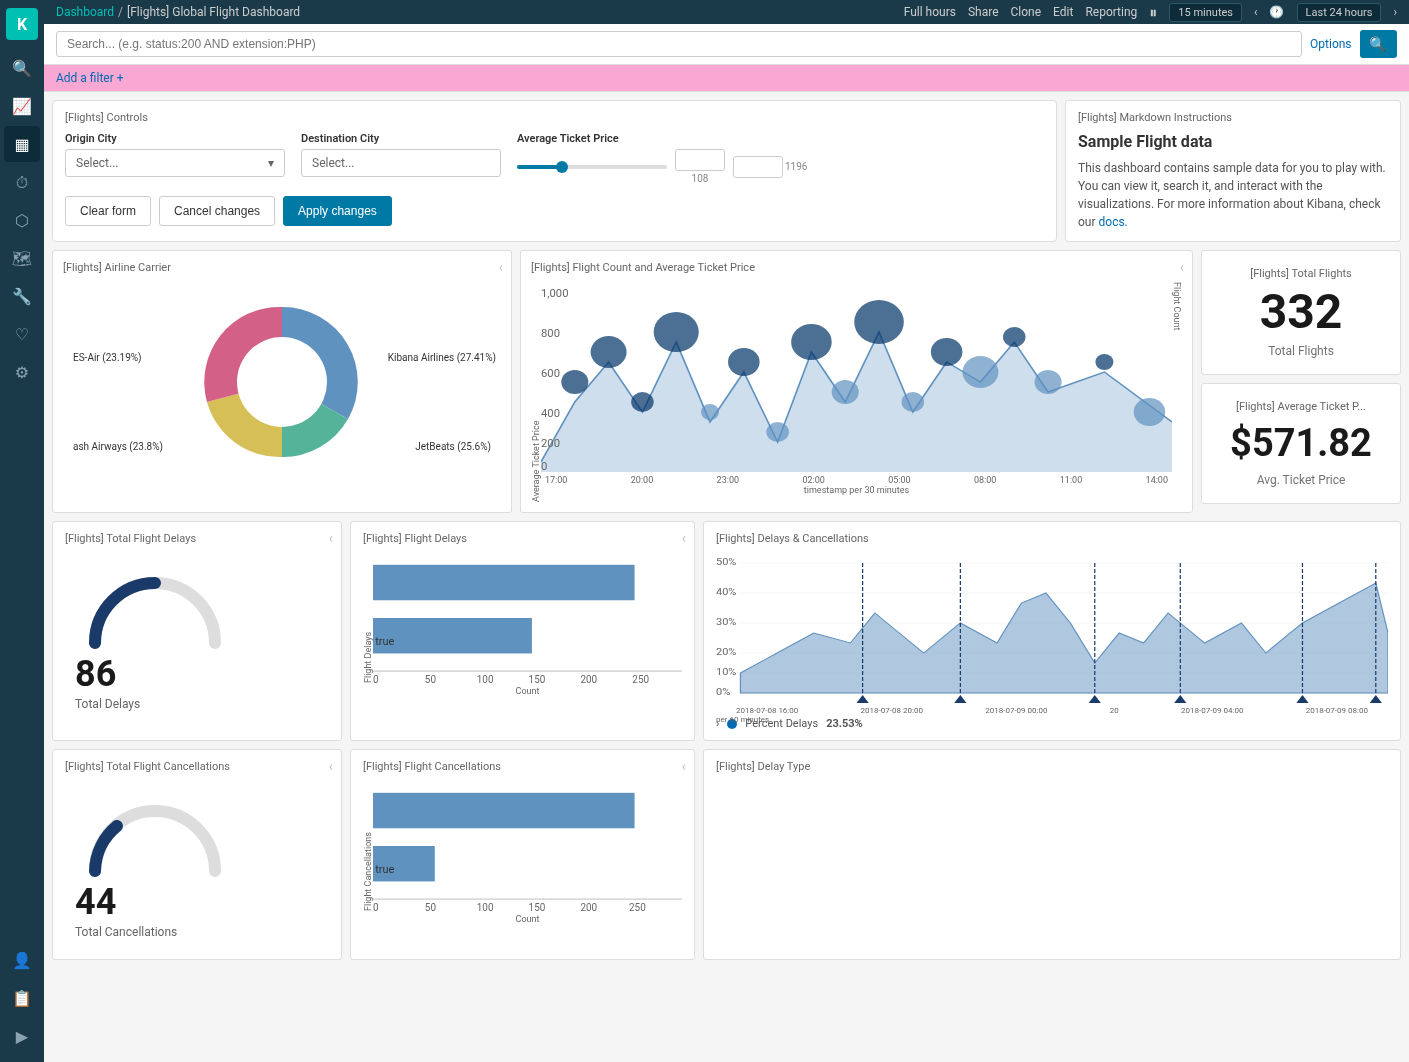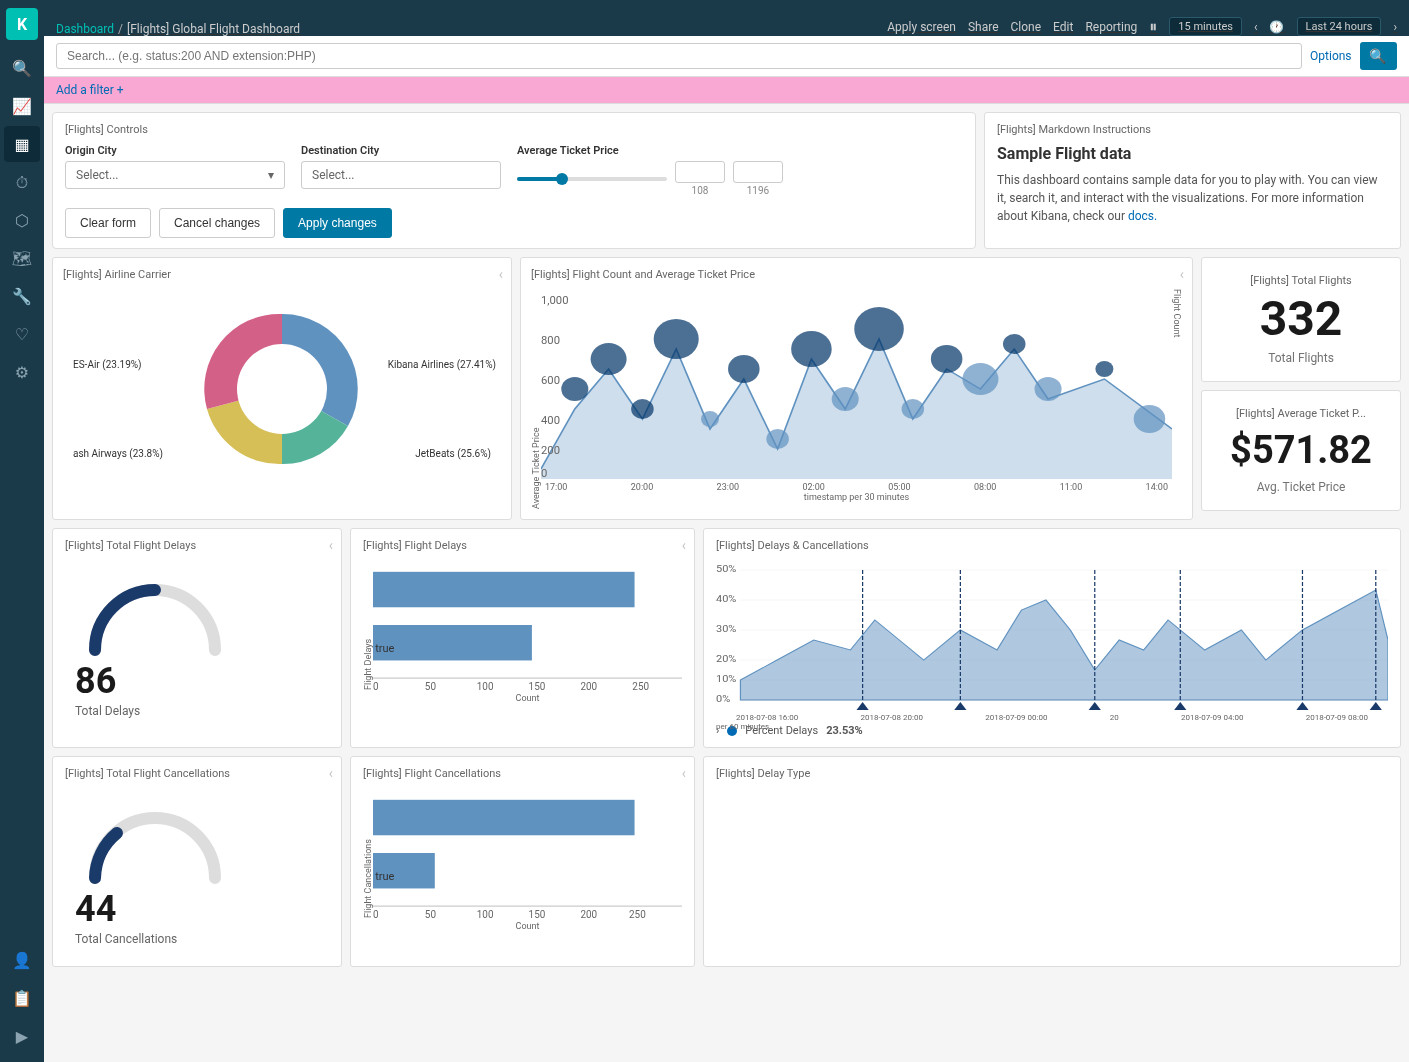--- a/index.html
+++ b/index.html
@@ -10,21 +10,21 @@
     .sidebar-logo { width: 32px; height: 32px; background: #00bfb3; border-radius: 4px; display: flex; align-items: center; justify-content: center; margin-bottom: 8px; }
     .sidebar-logo span { color: white; font-weight: bold; font-size: 16px; }
     .sidebar-item { width: 36px; height: 36px; display: flex; align-items: center; justify-content: center; color: #8ba3b0; cursor: pointer; border-radius: 4px; font-size: 16px; }
     .sidebar-item:hover, .sidebar-item.active { color: white; background: #0d2b38; }
     .sidebar-bottom { margin-top: auto; display: flex; flex-direction: column; align-items: center; gap: 2px; }
 
     
     .main { flex: 1; display: flex; flex-direction: column; overflow: hidden; }
 
     
-    .topbar { background: #1a3a4a; display: flex; align-items: flex-end; padding: 0 12px; height: 36px; gap: 12px; text-decoration: underline; }
+    .topbar { background: #1a3a4a; display: flex; align-items: center; padding: 0 12px; height: 24px; gap: 12px; }
     .breadcrumb { color: #7ab8cc; font-size: 12px; display: flex; align-items: center; gap: 4px; }
     .breadcrumb a { color: #00bfb3; text-decoration: none; }
     .breadcrumb span { color: #aaa; }
     .topbar-actions { margin-left: auto; display: flex; align-items: center; gap: 12px; color: #ccc; font-size: 12px; }
     .topbar-actions span { cursor: pointer; color: #ccc; }
     .time-badge { background: #0d2b38; border: 1px solid #2a5a6a; color: #ccc; padding: 2px 8px; border-radius: 3px; font-size: 11px; }
 
     
     .searchbar { background: white; border-bottom: 1px solid #ddd; padding: 6px 12px; display: flex; align-items: center; gap: 8px; }
     .searchbar input { flex: 1; border: 1px solid #ccc; border-radius: 3px; padding: 5px 10px; font-size: 12px; color: #666; outline: none; }
@@ -38,21 +38,21 @@
     
     .dashboard { flex: 1; overflow-y: auto; padding: 8px; background: #f5f5f5; display: flex; flex-direction: column; gap: 8px; }
 
     
     .panel { background: white; border: 1px solid #ddd; border-radius: 3px; padding: 10px 12px; position: relative; }
     .panel-title { font-size: 11px; color: #666; margin-bottom: 8px; }
 
     
     .controls-row { display: flex; gap: 8px; }
     .controls-main { flex: 1; border: 1px solid #ddd; border-radius: 4px; padding: 10px 12px; background: white; }
-    .controls-markdown { width: 417px; border: 1px solid #ddd; border-radius: 3px; padding: 10px 12px; background: white; }
+    .controls-markdown { width: 336px; border: 1px solid #ddd; border-radius: 3px; padding: 10px 12px; background: white; }
 
     .form-row { display: flex; gap: 16px; margin-bottom: 12px; }
     .form-group { display: flex; flex-direction: column; gap: 4px; }
     .form-group label { font-size: 11px; color: #333; font-weight: 600; }
     .form-select { border: 1px solid #ccc; border-radius: 3px; padding: 6px 10px; font-size: 12px; color: #666; background: white; min-width: 220px; display: flex; align-items: center; justify-content: space-between; cursor: pointer; }
     .form-select-dest { min-width: 200px; }
     .price-slider-group { display: flex; align-items: center; gap: 8px; }
     .price-input { border: 1px solid #ccc; border-radius: 3px; padding: 4px 6px; width: 50px; font-size: 11px; text-align: center; }
     .slider-container { position: relative; width: 150px; height: 20px; display: flex; align-items: center; }
     .slider-track { width: 100%; height: 4px; background: #ddd; border-radius: 2px; position: relative; }
@@ -132,21 +132,21 @@
 
 <div class="main">
 
   <div class="topbar">
     <div class="breadcrumb">
       <a href="#">Dashboard</a>
       <span>/</span>
       <span style="color:#ccc;">[Flights] Global Flight Dashboard</span>
     </div>
     <div class="topbar-actions">
-      <span>Apply screen</span>
+      <span>Full hours</span>
       <span>Share</span>
       <span>Clone</span>
       <span>Edit</span>
       <span>Reporting</span>
       <span style="font-size:16px;">⏸</span>
       <span class="time-badge">15 minutes</span>
       <span>‹</span>
       <span>🕐</span>
       <span class="time-badge">Last 24 hours</span>
       <span>›</span>
@@ -189,21 +189,21 @@
               <div class="slider-container">
                 <div class="slider-track">
                   <div class="slider-fill"></div>
                   <div class="slider-thumb"></div>
                 </div>
               </div>
               <div style="display:flex;flex-direction:column;align-items:center;gap:2px;">
                 <input class="price-input" value="" readonly="" style="border: 1px solid rgb(204, 204, 204);">
                 <span style="font-size:10px;color:#888;">108</span>
               </div>
-              <div style="display:flex;flex-direction:column;align-items:center;gap:2px;">
+              <div style="display:flex;flex-direction:row;align-items:center;gap:2px;">
                 <input class="price-input" value="" readonly="" style="border: 1px solid rgb(204, 204, 204);">
                 <span style="font-size:10px;color:#888;">1196</span>
               </div>
             </div>
           </div>
         </div>
         <div class="btn-row">
           <button class="btn">Clear form</button>
           <button class="btn">Cancel changes</button>
           <button class="btn btn-primary">Apply changes</button>

